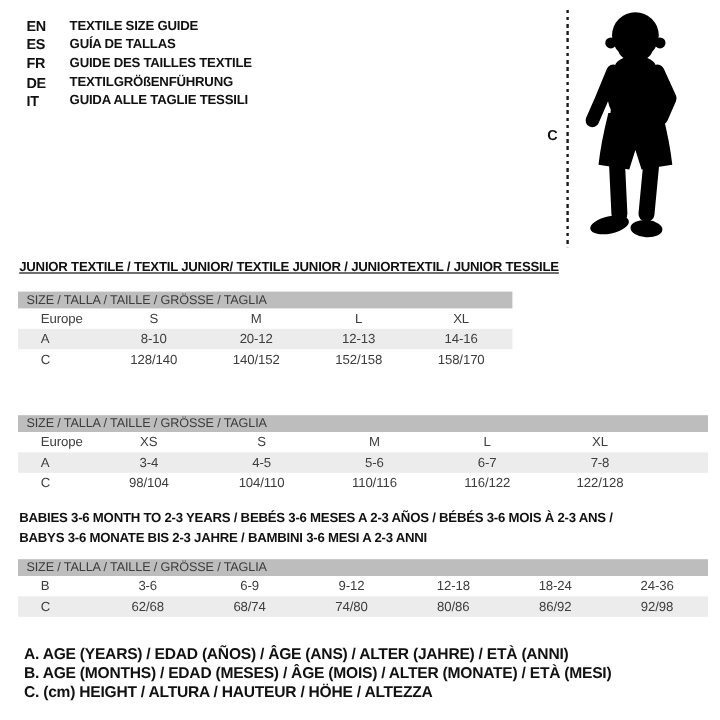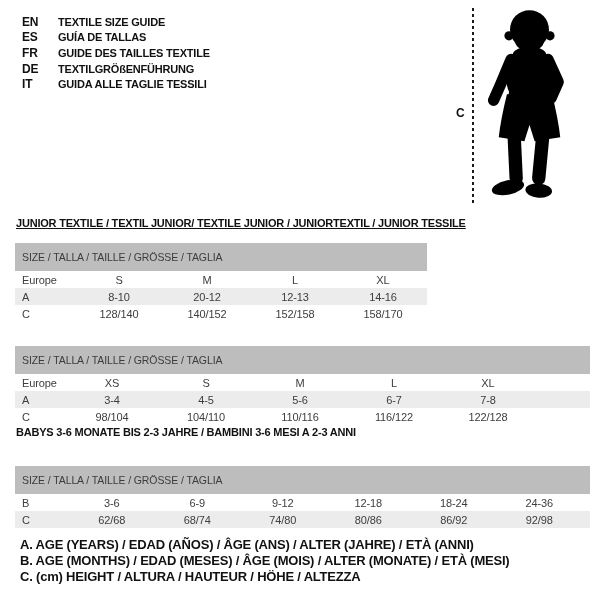--- a/index.html
+++ b/index.html
@@ -29,27 +29,27 @@
   .title-children { top:322px; }
   .title-babies { top:424px; line-height:16.5px; }
   .title-sub { font-size:8px; vertical-align:-2px; }
 
   
   .size-table { position:absolute; left:15px; }
   .t1 { top:243px; width:412px; }
   .t2 { top:346px; width:575px; }
   .t3 { top:466px; width:575px; }
   .thead {
-    background:#bdbdbd; height:28px; line-height:11px; padding-left:7px;
+    background:#bdbdbd; height:14px; line-height:11px; padding-left:7px;
     font-size:10.5px; color:#3c3c3c; letter-spacing:-0.1px; overflow:visible;
     display:flex; align-items:center;
   }
   .trow { display:flex; align-items:center; height:17px; font-size:11px; color:#3d3d3d; letter-spacing:-0.1px; }
   .trow.alt { background:#ececec; }
-  .tlabel { padding-left:7px; }
+  .tlabel { padding-left:7px;margin-left:12px; }
   .tcell { text-align:center; }
   .t1 .tlabel { width:60px; } .t1 .tcell { width:88px; }
   .t2 .tlabel { width:50px; } .t2 .tcell { width:94px; }
   .t3 .tlabel { width:54px; } .t3 .tcell { width:85.5px; }
 
   
   .footnotes { position:absolute; left:20px; top:537px; }
   .footnote { height:15.8px; font-size:13px; font-weight:700; letter-spacing:-0.2px; color:#111; }
 </style>
 </head>
@@ -152,20 +152,21 @@
       <span class="tlabel">C</span>
       <span class="tcell">98/104</span>
       <span class="tcell">104/110</span>
       <span class="tcell">110/116</span>
       <span class="tcell">116/122</span>
       <span class="tcell">122/128</span>
     </div>
   </div>
 
   <div class="section-title title-babies">
+    <div>BABIES 3-6 MONTH TO 2-3 YEARS / BEBÉS 3-6 MESES A 2-3 AÑOS / BÉBÉS 3-6 MOIS À 2-3 ANS /</div>
     <div>BABYS 3-6 MONATE BIS 2-3 JAHRE / BAMBINI 3-6 MESI A 2-3 ANNI</div>
   </div>
   <div class="size-table t3">
     <div class="thead">SIZE / TALLA / TAILLE / GRÖSSE / TAGLIA</div>
     <div class="trow">
       <span class="tlabel">B</span>
       <span class="tcell">3-6</span>
       <span class="tcell">6-9</span>
       <span class="tcell">9-12</span>
       <span class="tcell">12-18</span>

